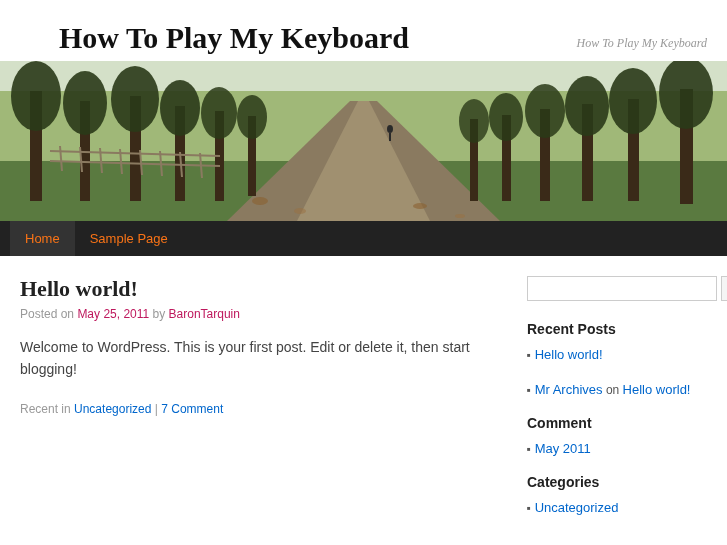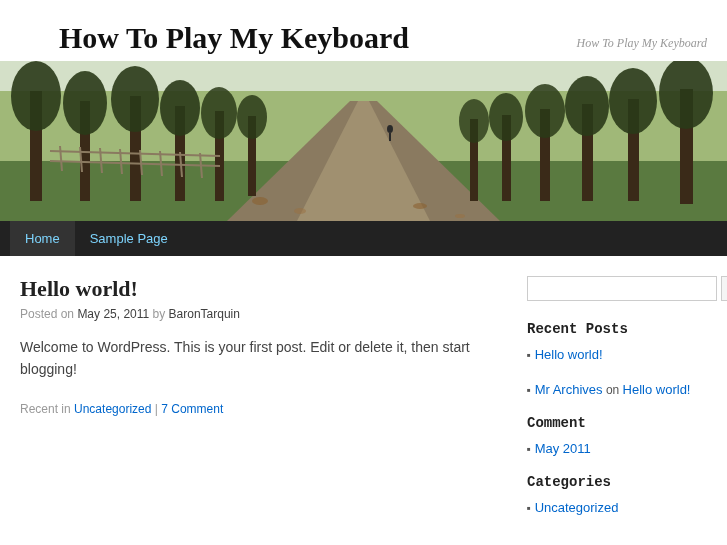--- a/index.html
+++ b/index.html
@@ -12,45 +12,45 @@
     #site-title { font-size: 30px; font-weight: bold; color: #111; font-family: Georgia, serif; line-height: 1.2; }
     #site-tagline { font-size: 12px; color: #999; text-align: right; margin-top: -20px; font-style: italic; }
     
     
     #hero { width: 100%; height: 160px; background: linear-gradient(to bottom, #8a9e6e 0%, #6b8a5a 20%, #4a6340 40%, #3d5c38 60%, #5a7a45 80%, #7a9a60 100%); overflow: hidden; position: relative; }
     #hero-svg { width: 100%; height: 100%; }
     
     
     #nav { background: #222; padding: 0; }
     #nav ul { list-style: none; display: flex; padding: 0 10px; }
-    #nav ul li a { display: block; padding: 10px 15px; color: #7dd3fc; text-decoration: none; font-size: 13px; font-family: Arial, sans-serif; }
+    #nav ul li a { display: block; padding: 10px 15px; color: #f97316; text-decoration: none; font-size: 13px; font-family: Arial, sans-serif; }
     #nav ul li.active a { background: #333; }
     
     
     #content-wrapper { display: flex; padding: 20px; gap: 20px; }
     
     
     #main { flex: 1; min-width: 0; }
     
     .post-title { font-size: 22px; font-weight: bold; color: #222; font-family: Georgia, serif; margin-bottom: 5px; }
     .post-meta { font-size: 12px; color: #999; margin-bottom: 15px; font-family: Arial, sans-serif; }
-    .post-meta a { color: #404040; text-decoration: none; }
+    .post-meta a { color: #be185d; text-decoration: none; }
     .post-content { font-size: 14px; color: #444; line-height: 1.6; margin-bottom: 21px; font-family: Arial, sans-serif; }
     .post-footer { font-size: 12px; color: #999; font-family: Arial, sans-serif; }
     .post-footer a { color: #0066cc; text-decoration: none; }
     
     
     #sidebar { width: 180px; flex-shrink: 0; font-family: Arial, sans-serif; font-size: 13px; }
     
     .sidebar-search { margin-bottom: 20px; display: flex; gap: 4px; }
     .sidebar-search input { flex: 1; border: 1px solid #ccc; padding: 4px 6px; font-size: 13px; }
     .sidebar-search button { background: #f5f5f5; border: 1px solid #ccc; padding: 4px 8px; font-size: 13px; cursor: pointer; color: #333; }
     
     .sidebar-section { margin-bottom: 16px; }
-    .sidebar-section h3 { font-size: 14px; font-weight: bold; color: #222; margin-bottom: 8px; font-family: Liberation Mono, monospace; }
+    .sidebar-section h3 { font-size: 14px; font-weight: bold; color: #222; margin-bottom: 8px; font-family: Liberation Sans, sans-serif; }
     .sidebar-section ul { list-style: none; }
     .sidebar-section ul li { padding: 2px 0; display: flex; align-items: center; gap: 4px; }
     .sidebar-section ul li::before { content: '■'; font-size: 6px; color: #555; flex-shrink: 0; margin-top: 1px; }
     .sidebar-section ul li a { color: #0066cc; text-decoration: none; font-size: 13px; }
     .sidebar-section .comment-item { font-size: 12px; color: #555; }
     .sidebar-section .comment-item a { color: #0066cc; text-decoration: none; }
   </style>
 </head>
 <body>
 

